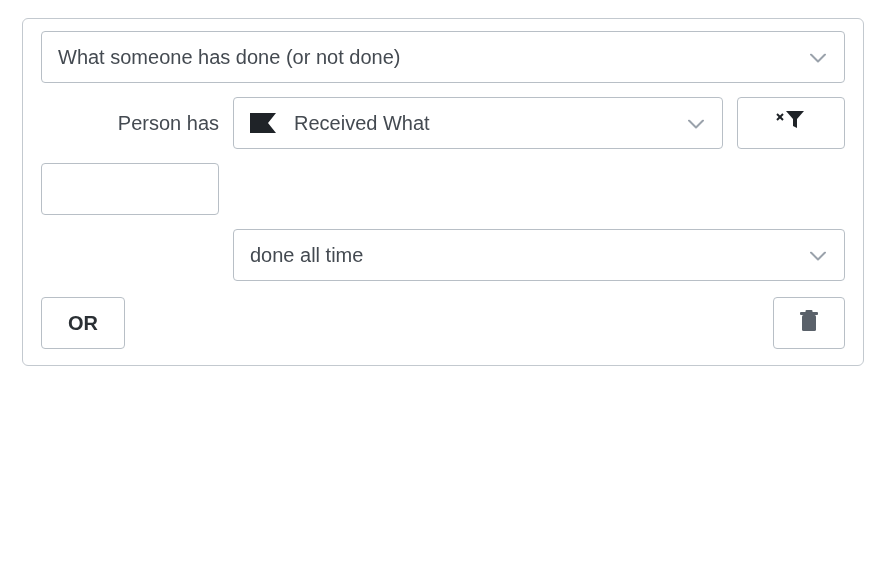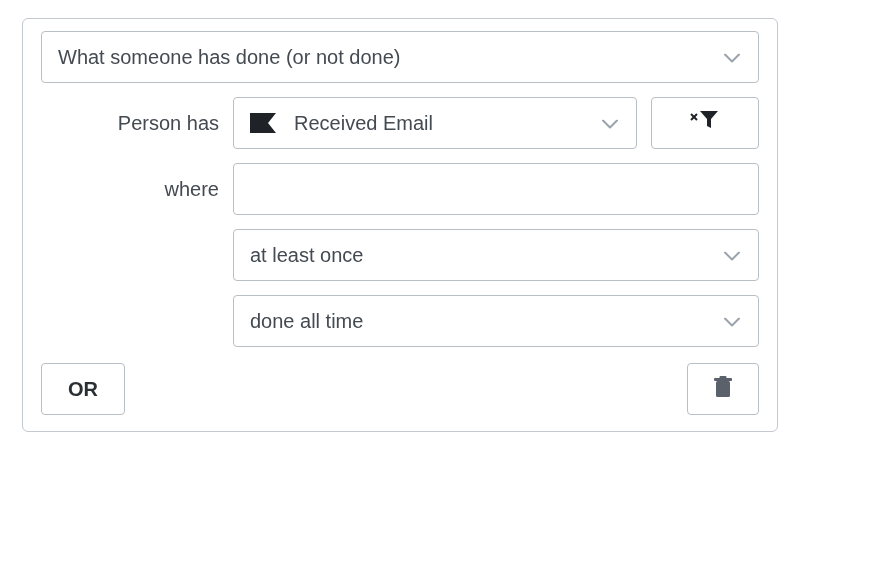--- a/index.html
+++ b/index.html
@@ -8,21 +8,21 @@
     padding: 0;
     font-family: -apple-system, BlinkMacSystemFont, "Segoe UI", Helvetica, Arial, sans-serif;
     background: #fff;
     color: #333;
   }
   .canvas { width: 888px; height: 570px; position: relative; }
   .panel {
     position: absolute;
     top: 18px;
     left: 22px;
-    width: 756px;
+    width: 842px;
     border: 1px solid #c3c9cf;
     border-radius: 6px;
     padding: 12px 18px 16px 18px;
   }
   .select, .input {
     width: 100%;
     height: 52px;
     border: 1px solid #b8bfc6;
     border-radius: 4px;
     background: #fff;
@@ -117,21 +117,21 @@
     </div>
 
     <div class="row person-row formrow">
       <div class="label">Person has</div>
       <div class="select">
         <span class="flag-icon">
           <svg width="26" height="20" viewBox="0 0 26 20">
               <path d="M0 0 H26 L18 10 L26 20 H0 Z" fill="#1f2328"></path>
             </svg>
         </span>
-        <span>Received Email</span>
+        <span>Received What</span>
         <span class="caret">
           <svg width="16" height="10" viewBox="0 0 16 10">
               <path d="M1 1 L8 8 L15 1" stroke="#9aa2ab" stroke-width="2" fill="none" stroke-linecap="round" stroke-linejoin="round"></path>
             </svg>
         </span>
       </div>
       <div class="filter-btn">
         <span>
           <svg width="30" height="20" viewBox="0 0 30 20">
             <g transform="translate(1,3)">
@@ -141,35 +141,26 @@
             <g transform="translate(10,0)">
               <path d="M0 0 H18 L11 8 V17 L7 15 V8 Z" fill="#1f2328"></path>
             </g>
           </svg>
         </span>
       </div>
     </div>
 
     <div class="controls-grid formrow">
 
-      <div class="label">where</div>
 
       <div class="input">
         <span></span>
       </div>
 
       <div></div>
-      <div class="select">
-        <span>at least once</span>
-        <span class="caret">
-          <svg width="16" height="10" viewBox="0 0 16 10">
-              <path d="M1 1 L8 8 L15 1" stroke="#9aa2ab" stroke-width="2" fill="none" stroke-linecap="round" stroke-linejoin="round"></path>
-            </svg>
-        </span>
-      </div>
 
       <div></div>
       <div class="select">
         <span>done all time</span>
         <span class="caret">
           <svg width="16" height="10" viewBox="0 0 16 10">
               <path d="M1 1 L8 8 L15 1" stroke="#9aa2ab" stroke-width="2" fill="none" stroke-linecap="round" stroke-linejoin="round"></path>
             </svg>
         </span>
       </div>

